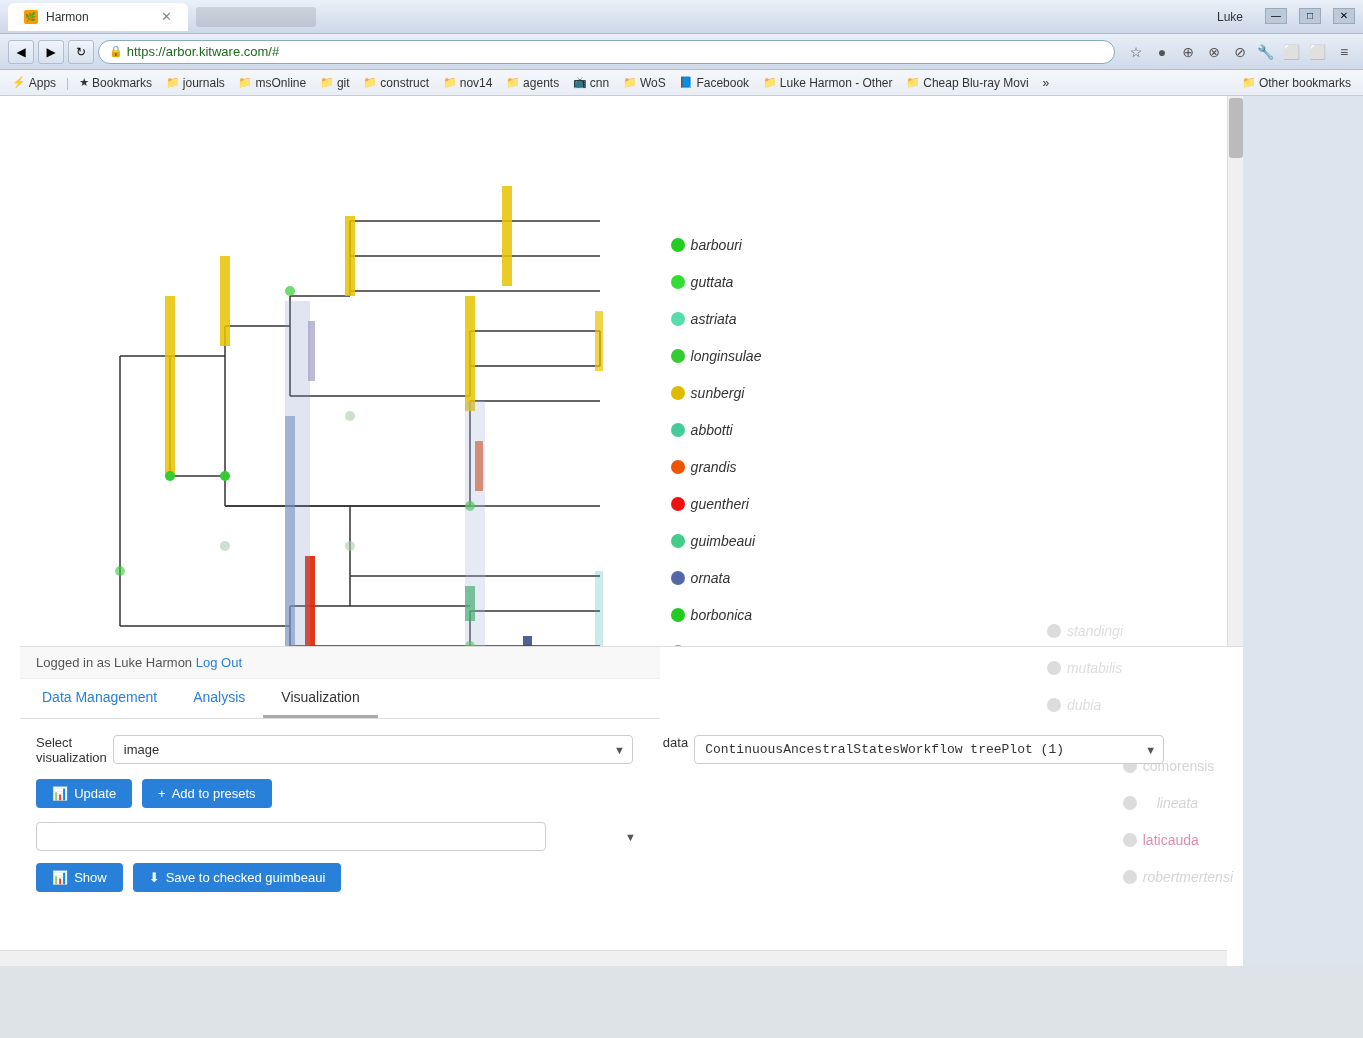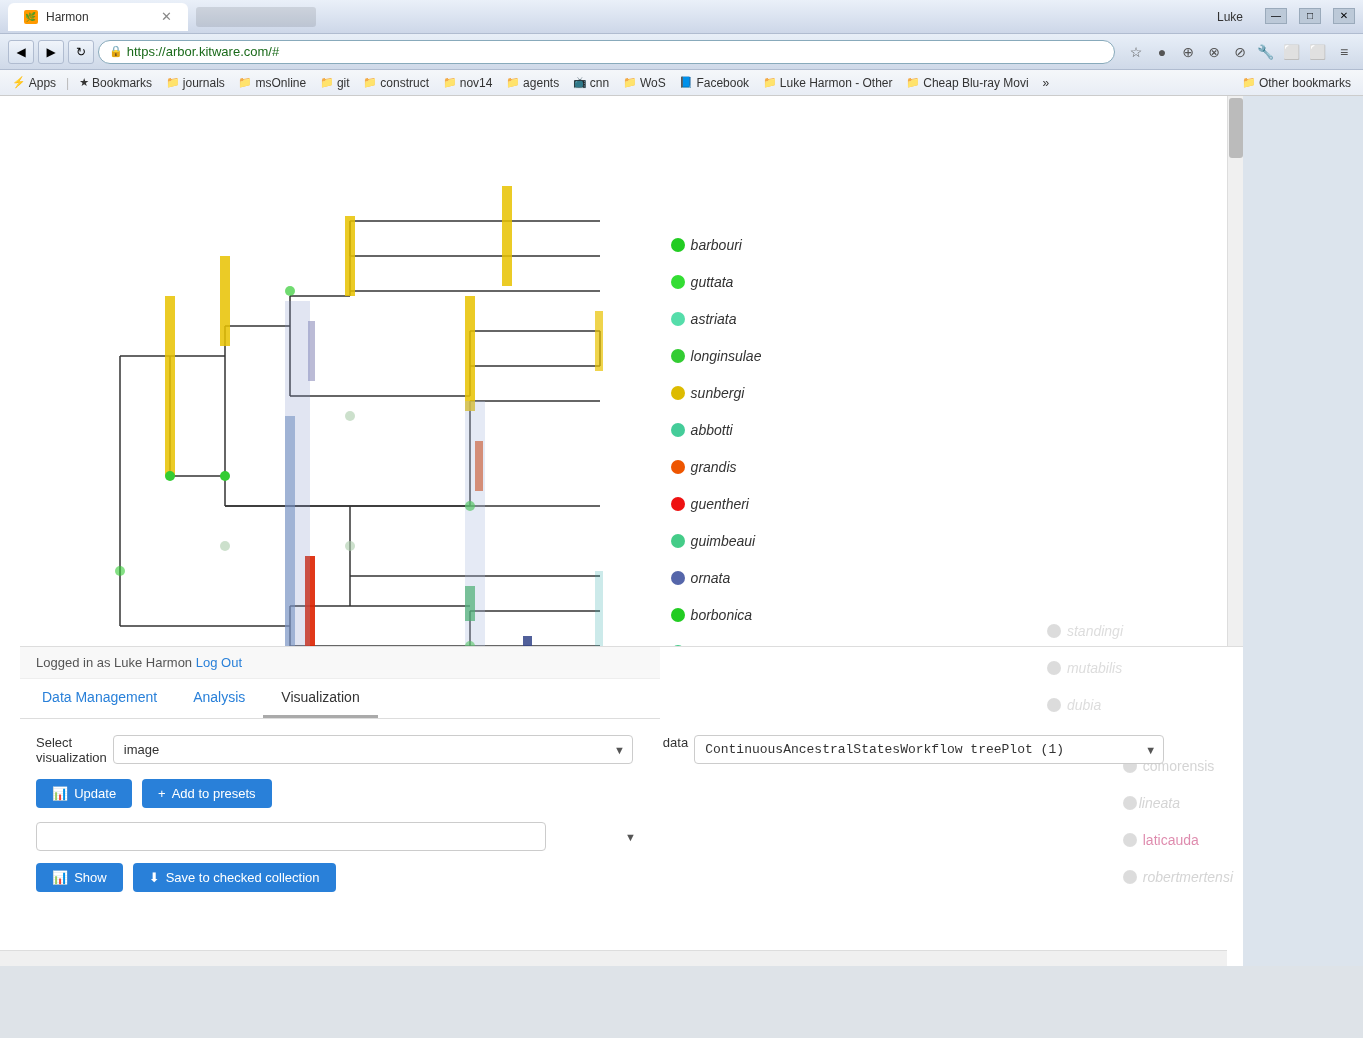--- a/index.html
+++ b/index.html
@@ -544,21 +544,21 @@
             <span style="font-style:italic;font-size:14px;color:#aaa;">dubia</span>
           </div>
         </div>
       </div>
 
       <div style="position:absolute; right:10px; top:100px;">
         <div style="display:flex; align-items:center; gap:6px; height:37px; opacity:0.5;">
           <div style="width:14px;height:14px;border-radius:50%;background:#bbb;"></div>
           <span style="font-size:14px;color:#aaa;">comorensis</span>
         </div>
-        <div style="display:flex; align-items:center; gap:2px; height:37px; opacity:0.5;">
+        <div style="display:flex; align-items:center; gap:20px; height:37px; opacity:0.5;">
           <div style="width:14px;height:14px;border-radius:50%;background:#bbb;"></div>
           <span style="font-style:italic;font-size:14px;color:#aaa;">lineata</span>
         </div>
         <div style="display:flex; align-items:center; gap:6px; height:37px; opacity:0.5;">
           <div style="width:14px;height:14px;border-radius:50%;background:#bbb;"></div>
           <span style="font-size:14px;color:#be185d;">laticauda</span>
         </div>
         <div style="display:flex; align-items:center; gap:6px; height:37px; opacity:0.5;">
           <div style="width:14px;height:14px;border-radius:50%;background:#bbb;"></div>
           <span style="font-style:italic;font-size:14px;color:#aaa;">robertmertensi</span>
@@ -627,21 +627,21 @@
             </div>
           </div>
 
           <div class="btn-row">
             <button class="btn-blue">
               <span>📊</span>
               <span>Show</span>
             </button>
             <button class="btn-blue">
               <span>⬇</span>
-              <span>Save to checked collection</span>
+              <span>Save to checked guimbeaui</span>
             </button>
           </div>
         </div>
       </div>
 
     </div>
 
     <div class="bottom-scrollbar"></div>
   </div>
 </div>

